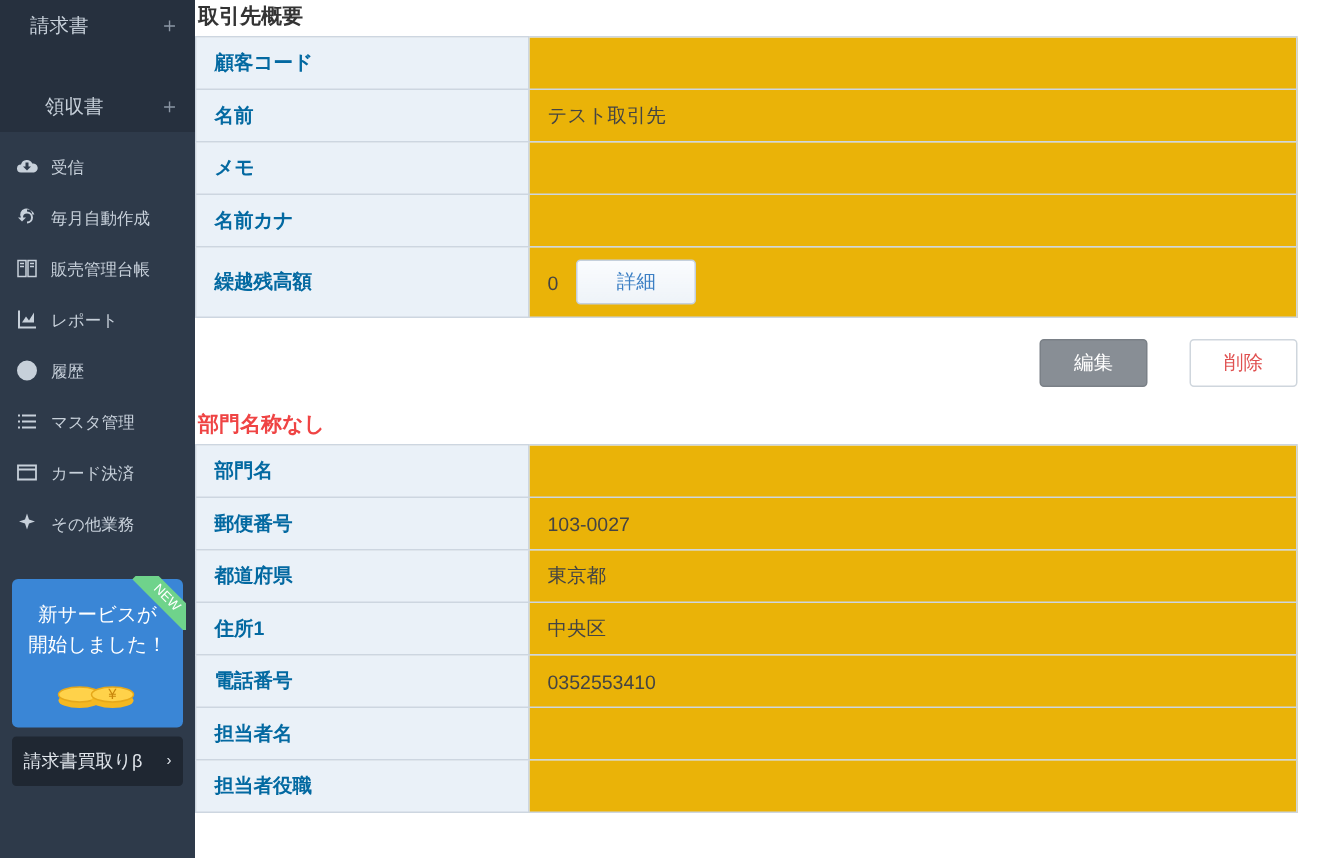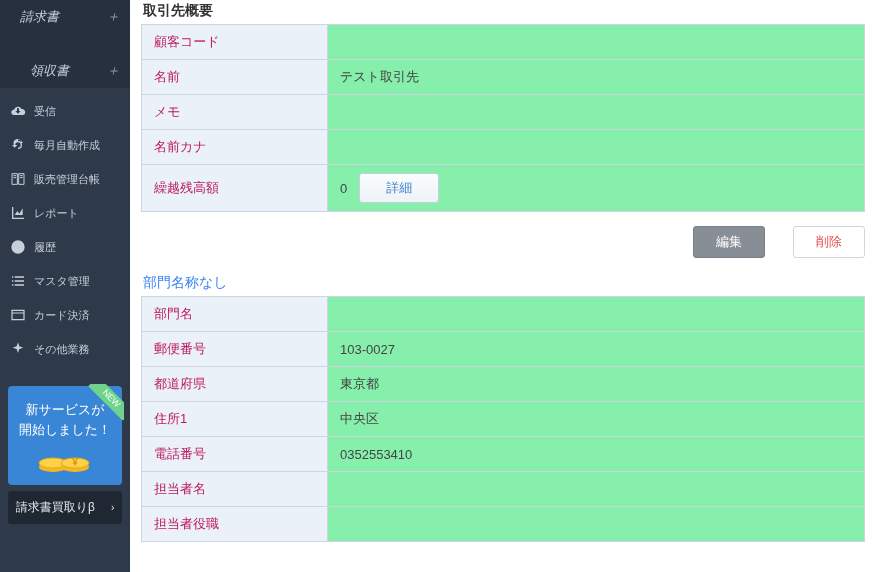--- a/index.html
+++ b/index.html
@@ -2,54 +2,54 @@
 <html><head>
 <meta charset="utf-8">
 <style>
 * { box-sizing: border-box; margin: 0; padding: 0; }
 body { font-family: "Hiragino Kaku Gothic Pro", "Meiryo", sans-serif; font-size: 13px; color: #333; background: #fff; }
 .app { display: flex; width: 885px; height: 572px; overflow: hidden; }
 
 
 .sidebar { width: 130px; background: #2e3a4a; color: #c7d0da; display: flex; flex-direction: column; flex-shrink: 0; }
 .sidebar-top { background: #26303e; }
-.sidebar-top-item { display: flex; justify-content: space-between; padding: 8px 10px 8px 20px; font-size: 13px; cursor: pointer; font-style: italic; }
+.sidebar-top-item { display: flex; justify-content: space-between; padding: 8px 10px 8px 20px; font-size: 13px; cursor: pointer; }
 .sidebar-top-item.sub { padding-left: 30px; margin-top: 20px; }
 .plus { color: #8a95a3; font-size: 14px; }
 .sidebar-nav { padding-top: 6px; }
 .sidebar-nav-item { display: flex; align-items: center; gap: 8px; padding: 9px 10px; font-size: 11px; cursor: pointer; }
 .nav-icon { width: 16px; height: 16px; display: inline-flex; align-items: center; justify-content: center; color: #c7d0da; flex-shrink: 0; }
 .nav-icon svg { width: 16px; height: 16px; fill: currentColor; }
 
 
 .promo-wrap { margin: 20px 8px 0 8px; }
 .promo { position: relative; background: #3a86d6; color: #fff; border-radius: 4px; padding: 14px 6px 10px 6px; text-align: center; font-size: 13px; line-height: 1.5; }
 .promo .ribbon { position: absolute; top: -2px; right: -2px; width: 36px; height: 36px; overflow: hidden; }
 .promo .ribbon span { position: absolute; display: block; width: 50px; background: #6fd38b; color: #fff; font-size: 9px; text-align: center; transform: rotate(45deg); top: 8px; right: -12px; }
 .coins { margin-top: 6px; display: flex; justify-content: center; }
 .coins svg { width: 60px; height: 30px; }
 .promo-btn { margin-top: 6px; background: #1f2732; color: #e0e5eb; font-size: 12px; padding: 8px 4px; border-radius: 3px; display: flex; justify-content: center; align-items: center; gap: 16px; cursor: pointer; }
 .chev { font-size: 10px; }
 
 
-.main { flex: 1; padding: 0 20px 20px 0; overflow: auto; margin-left: 11px; }
+.main { flex: 1; padding: 0 20px 20px 0; overflow: auto; }
 .section-title { font-size: 14px; font-weight: bold; color: #333; margin: 2px 0 4px 2px; }
 
 .tbl { width: 100%; border-collapse: collapse; border: 1px solid #cdd6e0; }
 .tbl th, .tbl td { border: 1px solid #cdd6e0; padding: 8px 12px; text-align: left; vertical-align: middle; font-size: 13px; }
-.tbl th { background: #eaf1f8; font-weight: normal; color: #be185d; width: 186px; }
-.tbl td { background: #86efac; color: #444; }
+.tbl th { background: #eaf1f8; font-weight: bold; color: #0369a1; width: 222px; }
+.tbl td { background: #eab308; color: #444; }
 .balance-cell { display: flex; align-items: center; gap: 12px; }
 .btn-detail { background: linear-gradient(#fafcfe,#eef3f8); border: 1px solid #c5d0dc; color: #3b7fc4; padding: 5px 26px; border-radius: 3px; font-size: 13px; cursor: pointer; }
 
 .action-row { display: flex; justify-content: flex-end; gap: 28px; margin: 14px 0 16px 0; }
 .btn-edit { background: #888e95; color: #fff; border: 1px solid #7a8087; padding: 6px 22px; border-radius: 3px; font-size: 13px; cursor: pointer; }
 .btn-delete { background: #fff; color: #e05050; border: 1px solid #cfd6dd; padding: 6px 22px; border-radius: 3px; font-size: 13px; cursor: pointer; }
 
-.section-title2 { font-size: 14px; font-weight: normal; color: #3b82f6; margin: 0 0 4px 2px; }
+.section-title2 { font-size: 14px; font-weight: bold; color: #ef4444; margin: 0 0 4px 2px; }
 </style>
 </head>
 <body>
 
 <div class="app">
   <aside class="sidebar">
     <div class="sidebar-top">
       <div class="sidebar-top-item">
         <span>請求書</span>
         <span class="plus">＋</span>

